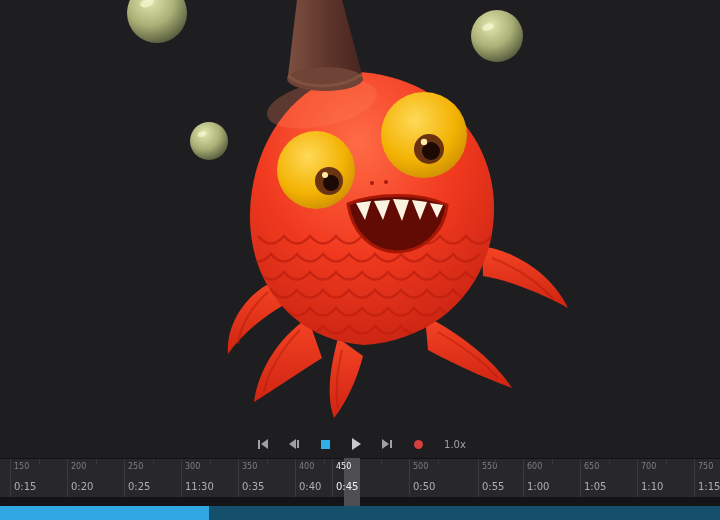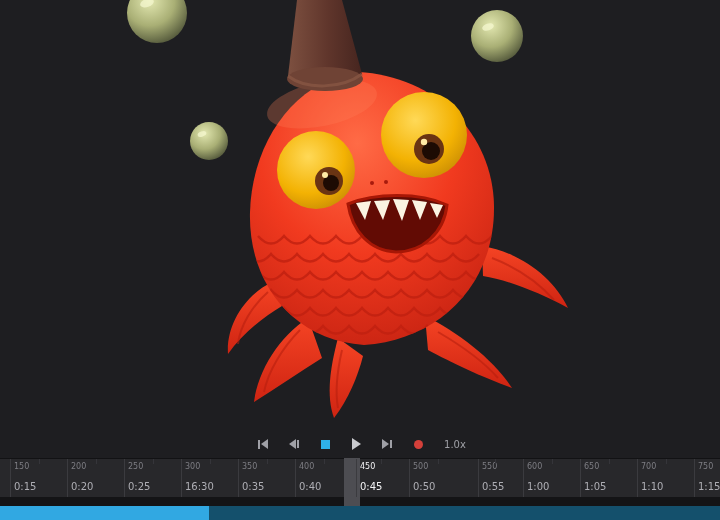--- a/index.html
+++ b/index.html
@@ -188,36 +188,36 @@
         <i class="mtick" style="left: 96px;"></i>
         <div class="tick" style="left: 124px;">
           <i class="tline"></i>
           <span class="tframe">250</span>
           <span class="ttime">0:25</span>
         </div>
         <i class="mtick" style="left: 153px;"></i>
         <div class="tick" style="left: 181px;">
           <i class="tline"></i>
           <span class="tframe">300</span>
-          <span class="ttime">16:30</span>
+          <span class="ttime">11:30</span>
         </div>
         <i class="mtick" style="left: 210px;"></i>
         <div class="tick" style="left: 238px;">
           <i class="tline"></i>
           <span class="tframe">350</span>
           <span class="ttime">0:35</span>
         </div>
         <i class="mtick" style="left: 267px;"></i>
         <div class="tick" style="left: 295px;">
           <i class="tline"></i>
           <span class="tframe">400</span>
           <span class="ttime">0:40</span>
         </div>
         <i class="mtick" style="left: 324px;"></i>
-        <div class="tick active" style="left: 356px;">
+        <div class="tick active" style="left: 332px;">
           <i class="tline"></i>
           <span class="tframe">450</span>
           <span class="ttime">0:45</span>
         </div>
         <i class="mtick" style="left: 381px;"></i>
         <div class="tick" style="left: 409px;">
           <i class="tline"></i>
           <span class="tframe">500</span>
           <span class="ttime">0:50</span>
         </div>

